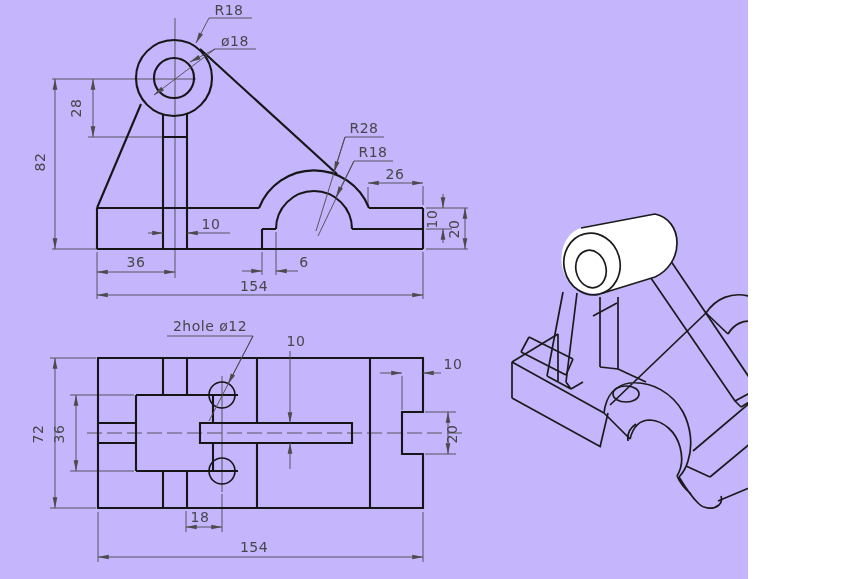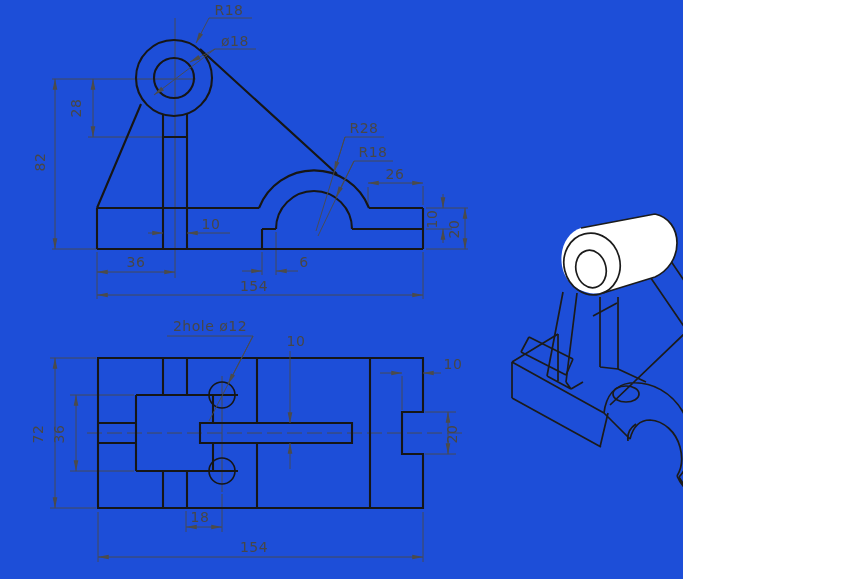--- a/index.html
+++ b/index.html
@@ -1,16 +1,16 @@
 <!DOCTYPE html>
 <html><head>
 <meta charset="utf-8">
 <style>
   html,body{margin:0;padding:0;background:#ffffff;}
-  .stage{position:relative;width:683px;height:579px;background:#1d4ed8;overflow:hidden;}
+  .stage{position:relative;width:748px;height:579px;background:#c4b5fd;overflow:hidden;}
   svg{display:block;}
   .ol{stroke:#161616;stroke-width:2.1;fill:none;stroke-linecap:butt;stroke-linejoin:miter;}
   .ol-med{stroke:#161616;stroke-width:1.6;fill:none;}
   .iso{stroke:#1b1b1b;stroke-width:1.7;fill:none;stroke-linejoin:round;}
   .iso-fill{fill:#ffffff;stroke:none;}
   .thin{stroke:#4b4b4b;stroke-width:0.9;fill:none;}
   .cl{stroke:#4b4b4b;stroke-width:0.9;fill:none;stroke-dasharray:15 5;}
   .dim-t{font-family:"DejaVu Sans",sans-serif;font-size:14px;fill:#474747;letter-spacing:0.5px;}
 </style>
 </head>

